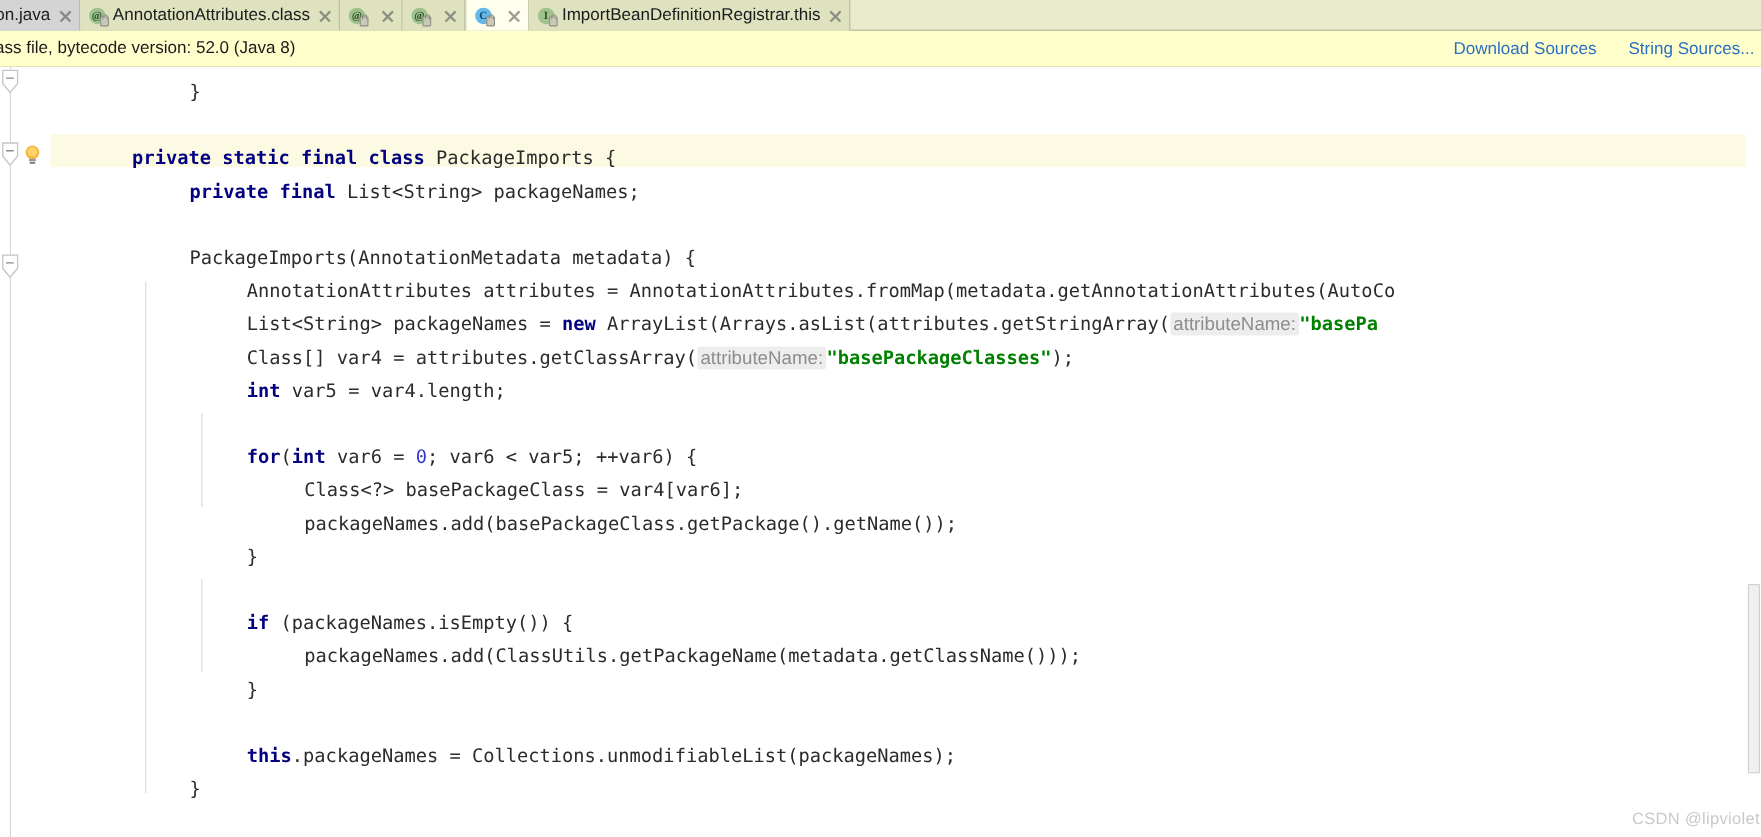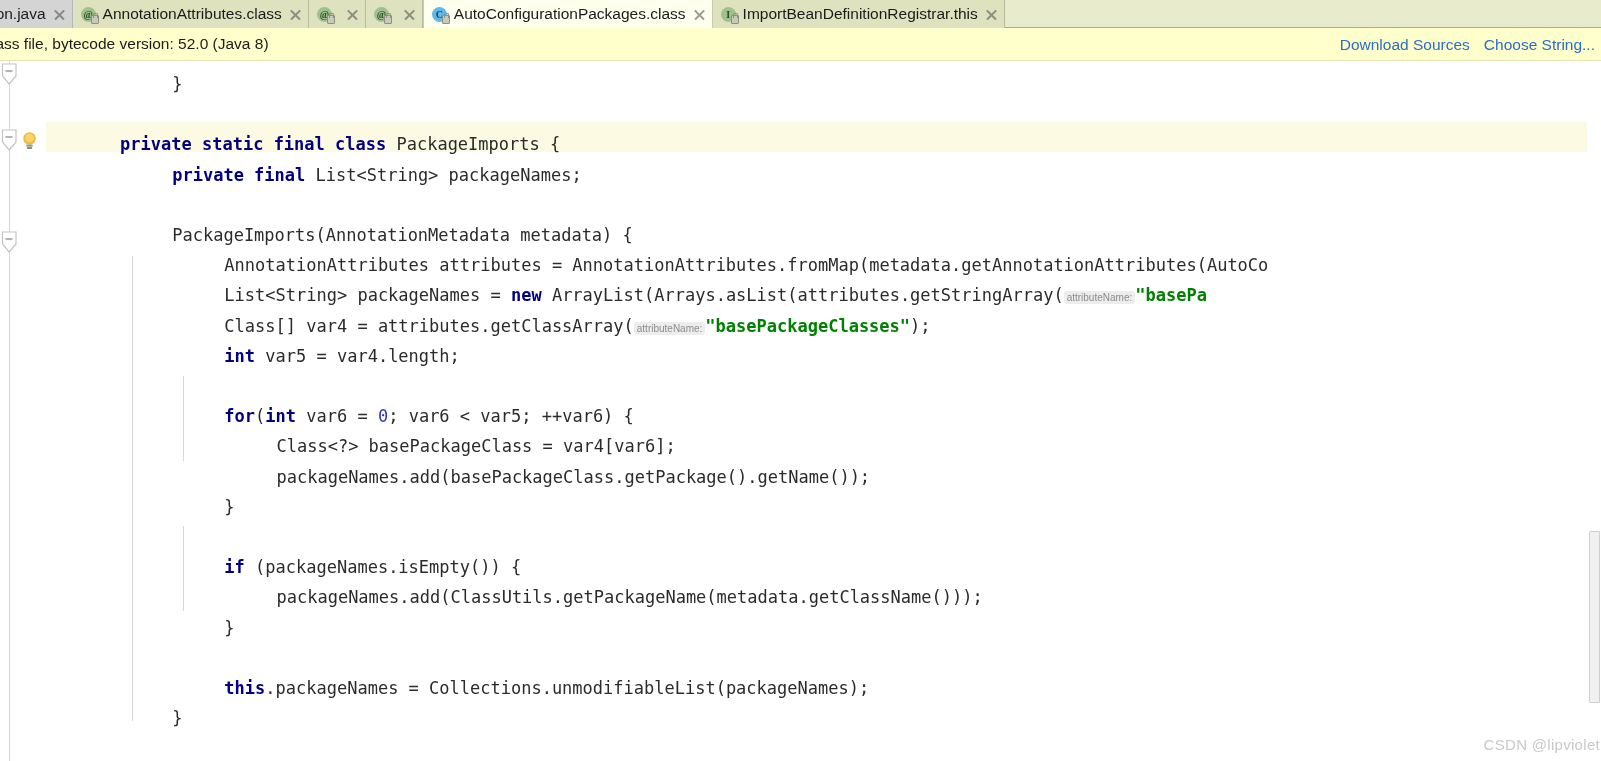--- a/index.html
+++ b/index.html
@@ -87,21 +87,21 @@
     box-sizing: border-box;
     display: flex; align-items: center;
   }
   .notif-text {
     font-size: 15.5px; color: #1b1b1b; padding-left: 0px;
     margin-left: -8px;
     white-space: nowrap;
   }
   .notif-actions {
     position: absolute; right: 6px; top: 0; height: 33px;
-    display: flex; align-items: center; gap: 14px;
+    display: flex; align-items: center; gap: 29px;
   }
   .notif-link {
     font-size: 15.5px; color: #2a6fc4; white-space: nowrap;
   }
 
   
   .editor {
     position: absolute; left: 0; top: 61px;
     width: 1601px; height: 700px;
     background: #ffffff; overflow: hidden;
@@ -141,21 +141,21 @@
     position: absolute; left: 0; height: 30.2px;
     white-space: pre;
   }
   .kw   { color: #000080; font-weight: bold; }
   .num  { color: #3333cc; }
   .str  { color: #008000; font-weight: bold; }
   .plain{ color: #2b2b2b; }
   .hint {
     background: #ededed; color: #8c8c8c;
     font-family: "Liberation Sans", sans-serif;
-    font-size: 10px;
+    font-size: 17px;
     border-radius: 3px;
     padding: 1px 3px;
   }
   .indent-guide {
     position: absolute; width: 1px; background: #d8d8d8;
   }
 
   
   .vscroll-track {
     position: absolute; right: 0; top: 61px; width: 14px; height: 700px;
@@ -205,38 +205,37 @@
           <span class="ic-circle ic-green">@</span>
           <span class="ic-lock"></span>
         </span>
         <span class="tab-close"></span>
       </div>
       <div class="tab active">
         <span class="tab-icon">
           <span class="ic-circle ic-blue">C</span>
           <span class="ic-lock"></span>
         </span>
-        <span class="tab-label">AutoConfigurationPackages.class</span>
         <span class="tab-close"></span>
       </div>
       <div class="tab">
         <span class="tab-icon">
           <span class="ic-circle ic-green">I</span>
           <span class="ic-lock"></span>
         </span>
         <span class="tab-label">ImportBeanDefinitionRegistrar.this</span>
         <span class="tab-close"></span>
       </div>
     </div>
 
   <div class="notifbar">
     <div class="notif-text">lass file, bytecode version: 52.0 (Java 8)</div>
     <div class="notif-actions">
       <span class="notif-link">Download Sources</span>
-      <span class="notif-link">Choose String...</span>
+      <span class="notif-link">String Sources...</span>
     </div>
   </div>
 
   <div class="editor">
 
     <div class="gutter">
       <div class="gutter-rule"></div>
 
       <div class="fold" style="top:2px">
         <svg width="17" height="24" viewBox="0 0 17 24">

